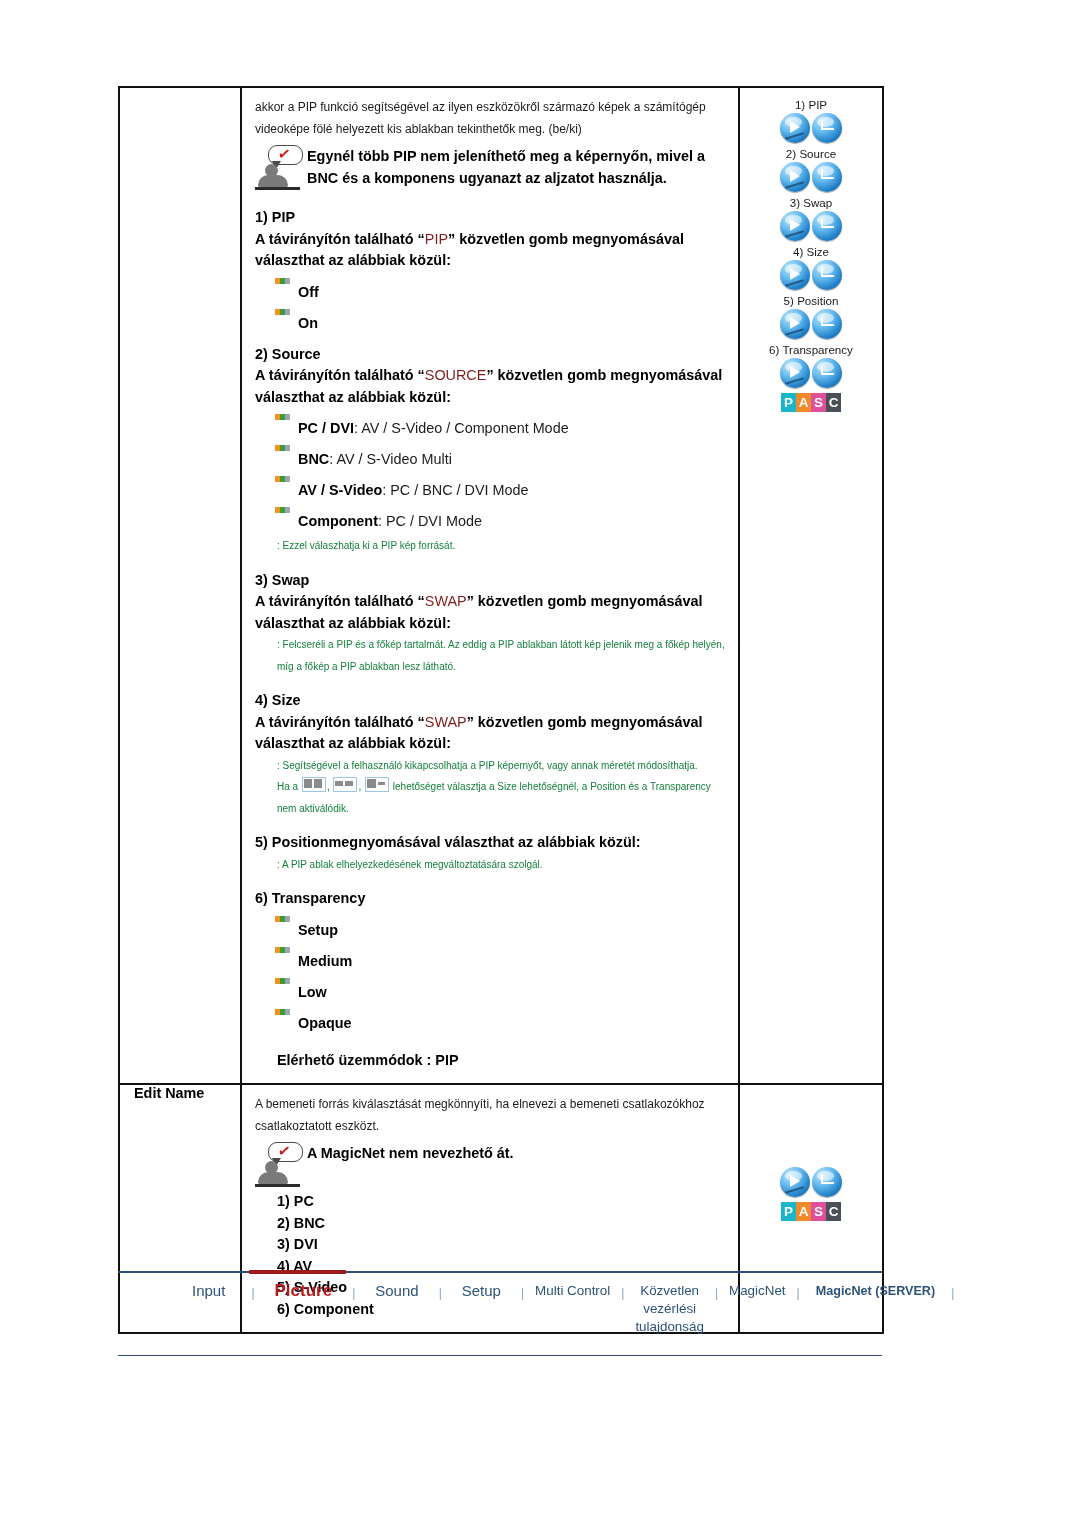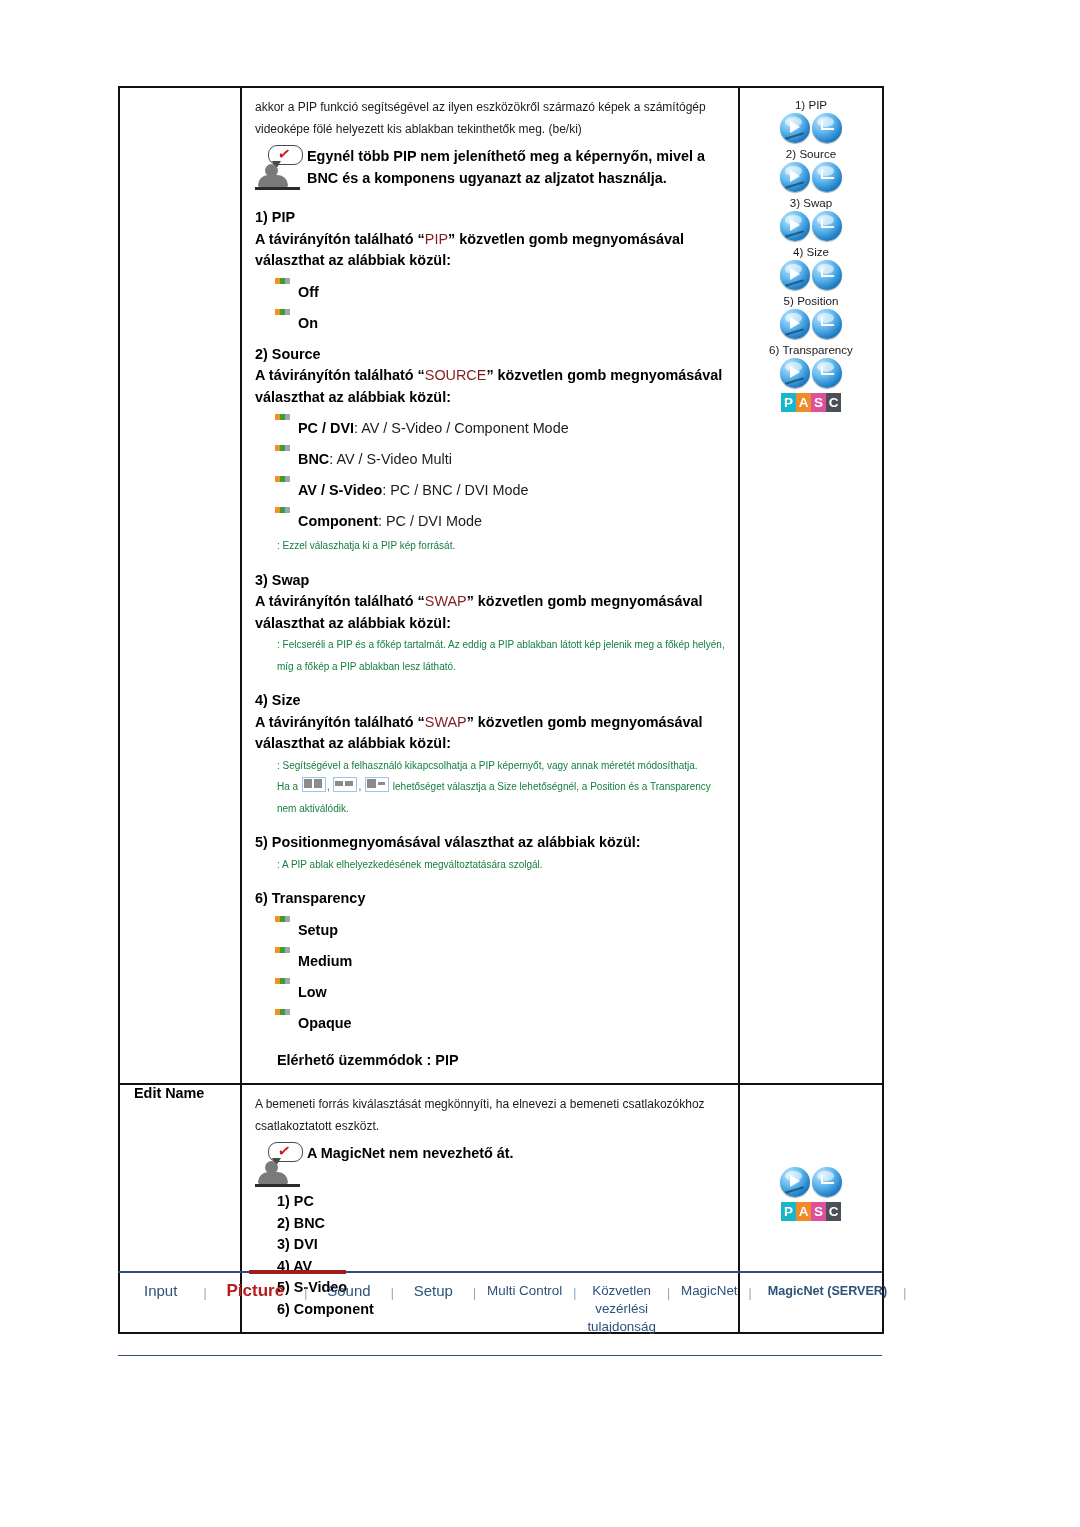--- a/index.html
+++ b/index.html
@@ -285,20 +285,21 @@
     height: 4px;
     background: #9e1c1c;
   }
   .footer-nav {
     display: flex;
     align-items: flex-start;
     justify-content: flex-start;
     padding-top: 9px;
     font-size: 15px;
     color: #2c5379;
+    margin-left: 48px;
   }
   .fnav-item {
     text-align: center;
     line-height: 18px;
     white-space: nowrap;
   }
   .fnav-item.active {
     color: #b91c1c;
     font-weight: bold;
     font-size: 17px;

